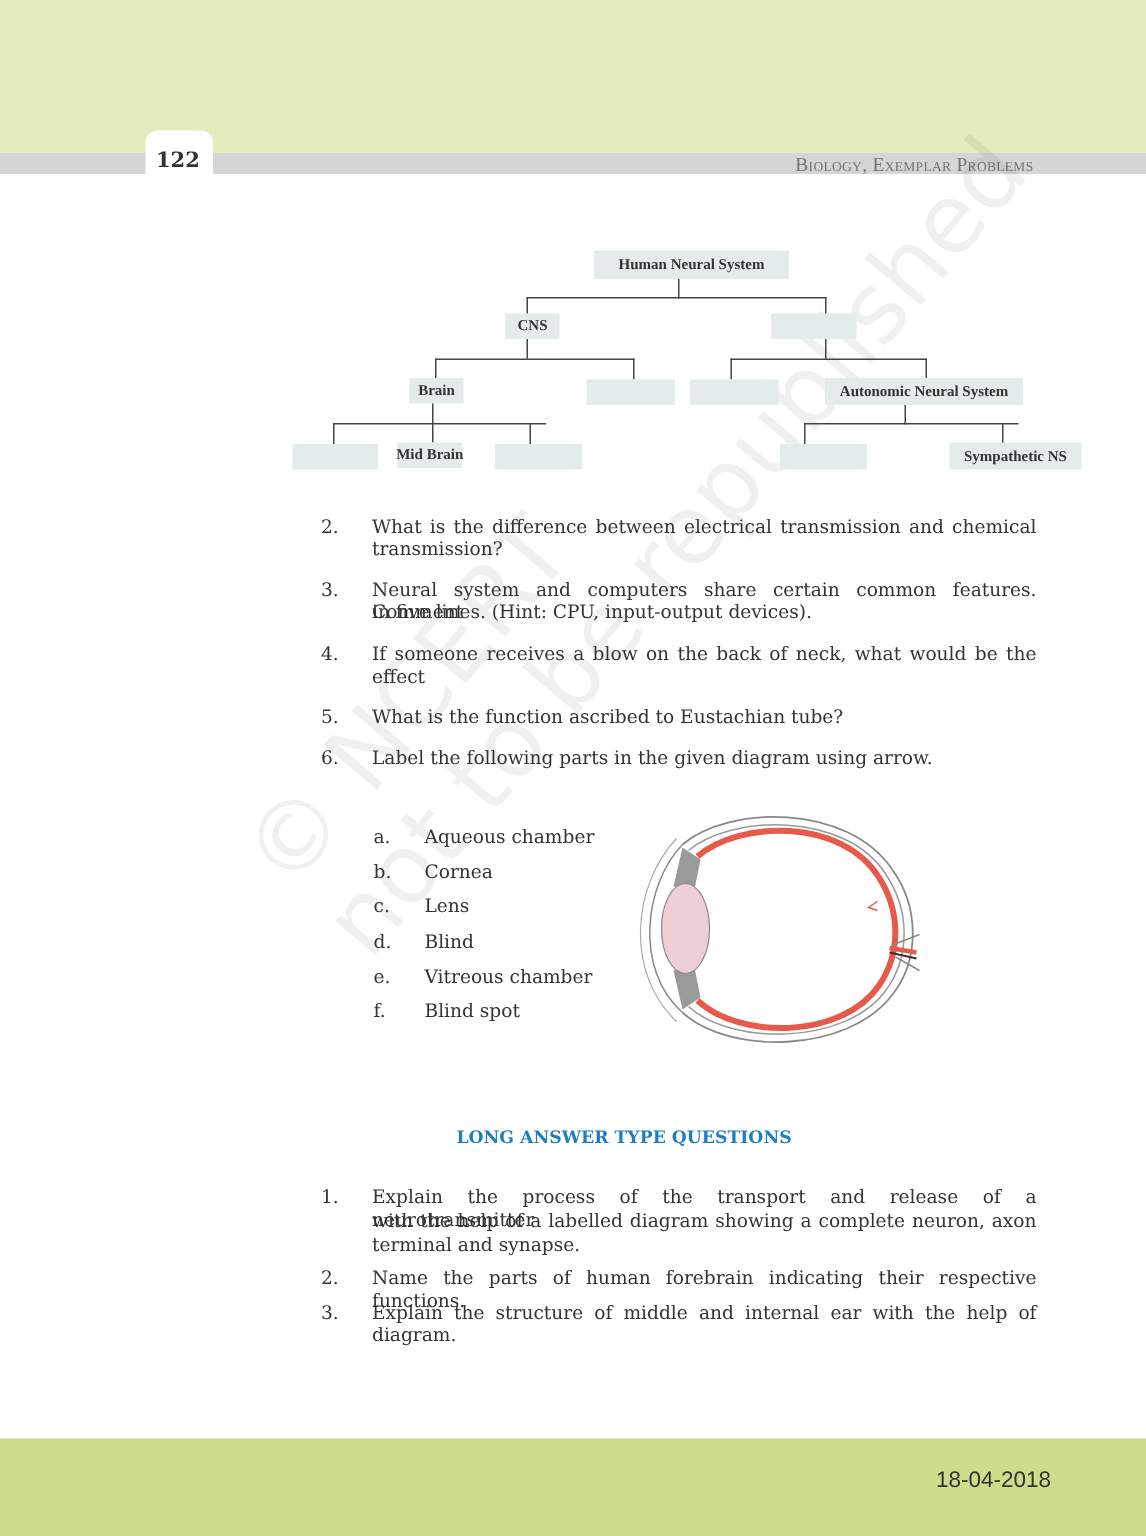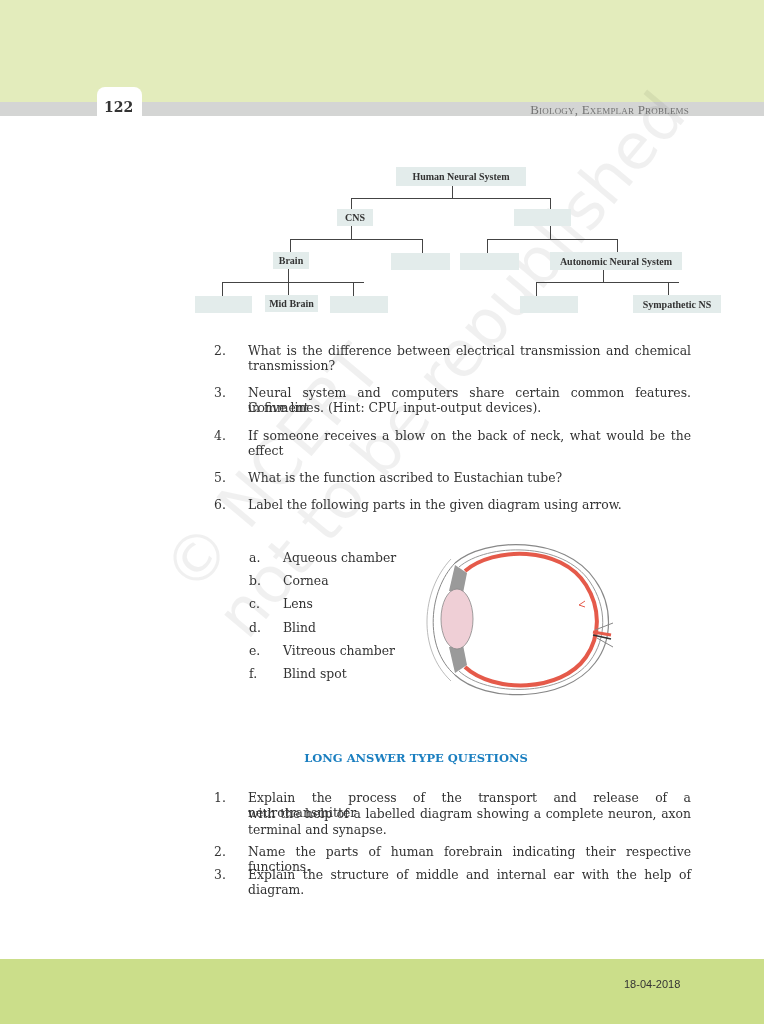--- a/index.html
+++ b/index.html
@@ -19,21 +19,21 @@
     position: absolute; left: 104px; top: 99px; font-family: "DejaVu Serif", serif;
     font-weight: bold; font-size: 14px; color: #333;
   }
   .running-head {
     position: absolute; right: 75px; top: 102px; font-family: "Liberation Serif", serif;
     font-size: 13px; color: #737373; font-variant: small-caps; letter-spacing: 0.2px;
   }
   .footer-band { position: absolute; left: 0; top: 959px; width: 764px; height: 65px; background: #cbde8a; }
   .footer-date {
     position: absolute; left: 624px; top: 978px; font-family: "Liberation Sans", sans-serif;
-    font-size: 11px; color: #333;
+    font-size: 15px; color: #333;
   }
 
   
   .tree { position: absolute; left: 0; top: 0; width: 764px; height: 330px; }
   .node {
     position: absolute; background: #e3eceb; font-family: "Liberation Serif", serif;
     font-weight: bold; font-size: 10px; color: #333; display: flex; align-items: center;
     justify-content: center; white-space: nowrap;
   }
   .line { position: absolute; background: #444; }
@@ -99,21 +99,21 @@
   <div class="line" style="left:668px;top:282px;width:1px;height:14px;"></div>
 
   <div class="node" style="left:396px;top:167px;width:130px;height:19px;">Human Neural System</div>
   <div class="node" style="left:337px;top:209px;width:36px;height:17px;">CNS</div>
   <div class="node" style="left:514px;top:209px;width:57px;height:17px;"></div>
   <div class="node" style="left:273px;top:252px;width:36px;height:17px;">Brain</div>
   <div class="node" style="left:391px;top:253px;width:59px;height:17px;"></div>
   <div class="node" style="left:460px;top:253px;width:59px;height:17px;"></div>
   <div class="node" style="left:550px;top:252px;width:132px;height:18px;">Autonomic Neural System</div>
   <div class="node" style="left:195px;top:296px;width:57px;height:17px;"></div>
-  <div class="node" style="left:265px;top:295px;width:53px;height:17px;">Mid Brain</div>
+  <div class="node" style="left:265px;top:295px;width:43px;height:17px;">Mid Brain</div>
   <div class="node" style="left:330px;top:296px;width:58px;height:17px;"></div>
   <div class="node" style="left:520px;top:296px;width:58px;height:17px;"></div>
   <div class="node" style="left:633px;top:295px;width:88px;height:18px;">Sympathetic NS</div>
 </div>
 
 <div class="q" style="left:214px;top:343px;width:480px;height:30px;">
   <span class="num">2.</span>
   <div class="txt last-line" style="top:0;">What is the difference between electrical transmission and chemical</div>
   <div class="txt" style="top:15px;">transmission?</div>
 </div>

